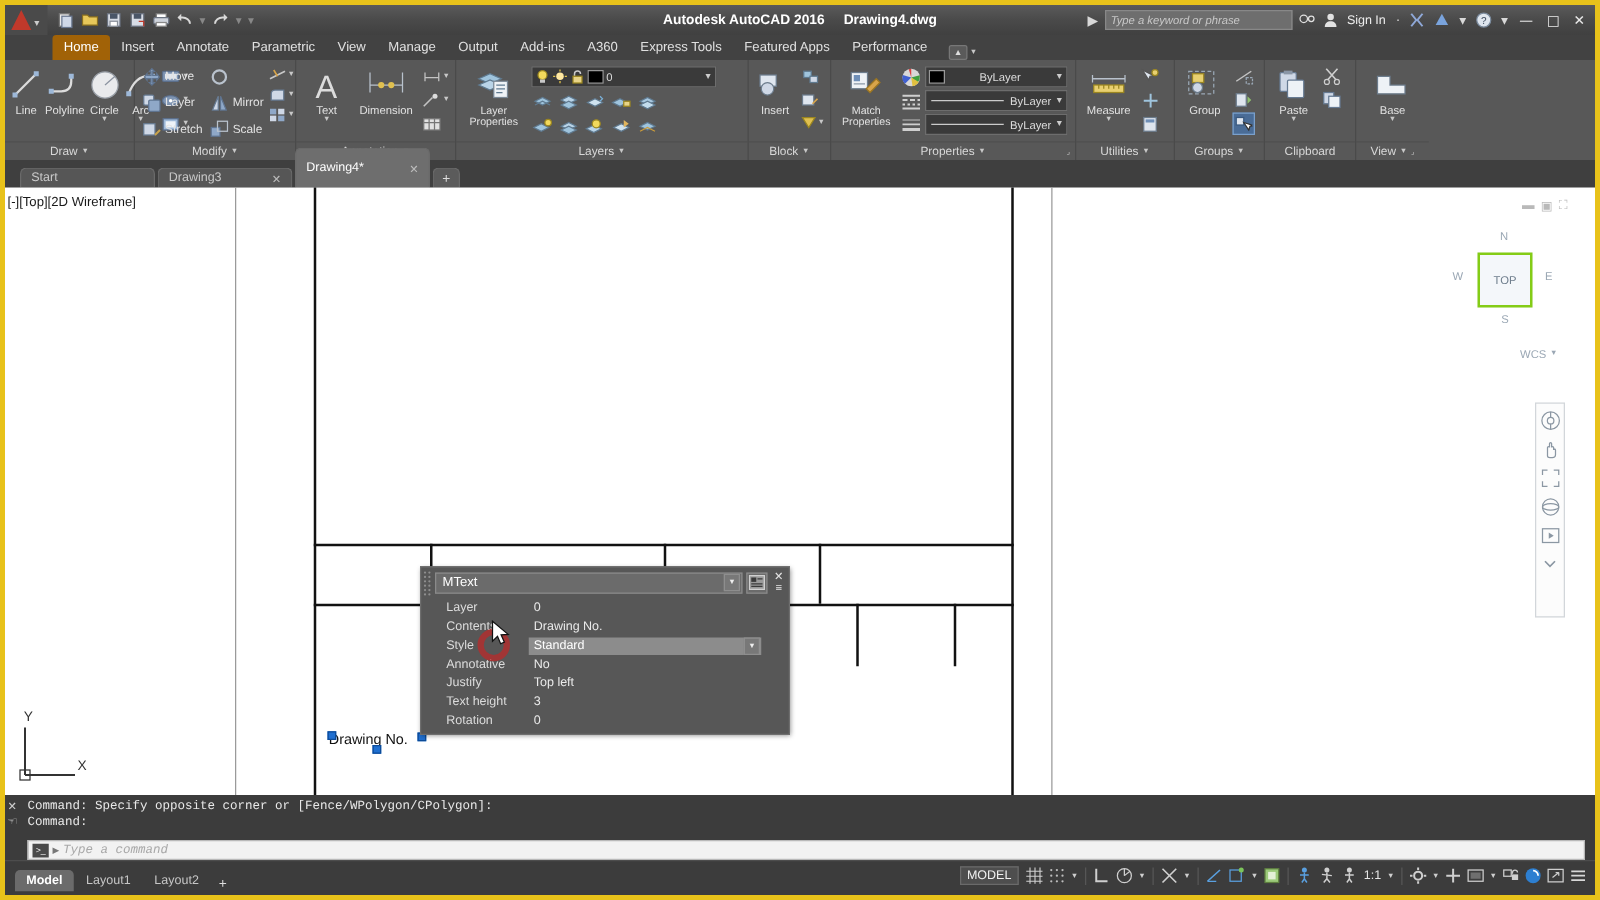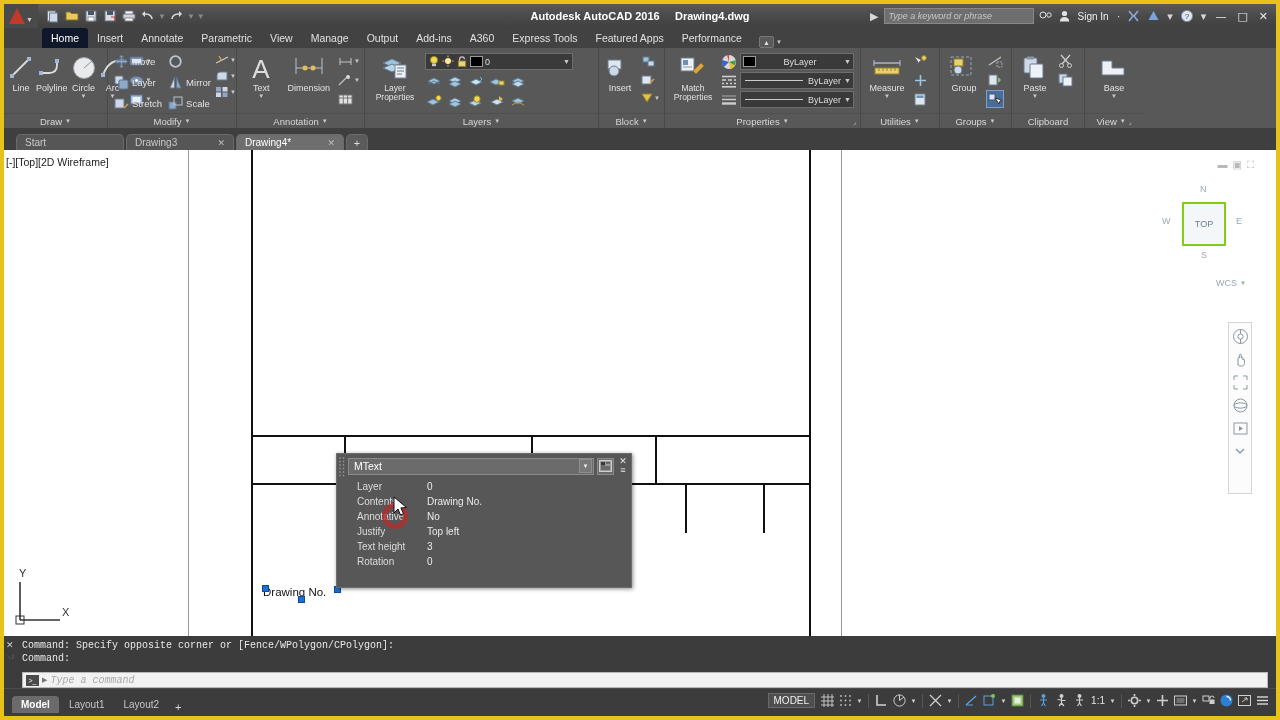--- a/index.html
+++ b/index.html
@@ -50,21 +50,21 @@
   .wctl { font-size: 11px; color: #eaeaea; padding: 0 4px; font-family: "DejaVu Sans", sans-serif; }
   
   .ribbon-tabs {
     position: absolute; left: 0; top: 24px; width: 1272px; height: 20px;
     background: #424242; display: flex; align-items: flex-end; padding-left: 38px;
   }
   .rtab {
     font-size: 10.5px; color: #e0e0e0; padding: 3px 9px 3px 9px; height: 20px;
     display: flex; align-items: center; white-space: nowrap;
   }
-  .rtab.active { background: #0f172a; color: #fff; border-radius: 3px 3px 0 0; }
+  .rtab.active { background: #a16207; color: #fff; border-radius: 3px 3px 0 0; }
   .rtab-min { margin-left: 8px; display: flex; align-items: center; gap: 2px; }
   .minbox {
     width: 15px; height: 12px; background: #5a5a5a; border: 1px solid #777;
     border-radius: 2px; color: #ddd; font-size: 7px; display: flex;
     align-items: center; justify-content: center;
   }
   
   .ribbon {
     position: absolute; left: 0; top: 44px; width: 1272px; height: 80px;
     background: #585858; display: flex; align-items: stretch;
@@ -104,21 +104,21 @@
   .filetabs {
     position: absolute; left: 0; top: 124px; width: 1272px; height: 22px;
     background: #3f3f3f; display: flex; align-items: flex-end; padding-left: 12px;
   }
   .ftab {
     height: 16px; min-width: 108px; background: #565656; color: #c9c9c9;
     font-size: 10px; display: flex; align-items: center; padding: 0 8px;
     border-radius: 5px 5px 0 0; margin-right: 2px; justify-content: space-between;
     border: 1px solid #6a6a6a; border-bottom: none;
   }
-  .ftab.active { background: #6e6e6e; color: #fff; height: 16px; }
+  .ftab.active { background: #6e6e6e; color: #fff; height: 32px; }
   .ftab .x { font-size: 9px; color: #bbb; margin-left: 8px; }
   .ftab-add {
     width: 22px; height: 16px; background: #5b5b5b; border: 1px solid #6a6a6a;
     border-bottom: none; border-radius: 5px 5px 0 0; color: #ddd; font-size: 11px;
     display: flex; align-items: center; justify-content: center;
   }
   
   .canvas {
     position: absolute; left: 0; top: 146px; width: 1272px; height: 486px;
     background: #ffffff; overflow: hidden;
@@ -1093,20 +1093,27 @@
       </div>
       <div class="qp-rows">
         <div class="qp-row">
           <span class="qp-key">Layer</span>
           <span class="qp-val">0</span>
         </div>
         <div class="qp-row">
           <span class="qp-key">Contents</span>
           <span class="qp-val">Drawing No.</span>
         </div>
+        <div class="qp-row sel">
+          <span class="qp-key">Style</span>
+          <span class="qp-val">
+            <span>Standard</span>
+            <span class="combo-btn">▼</span>
+          </span>
+        </div>
         <div class="qp-row">
           <span class="qp-key">Annotative</span>
           <span class="qp-val">No</span>
         </div>
         <div class="qp-row">
           <span class="qp-key">Justify</span>
           <span class="qp-val">Top left</span>
         </div>
         <div class="qp-row">
           <span class="qp-key">Text height</span>

